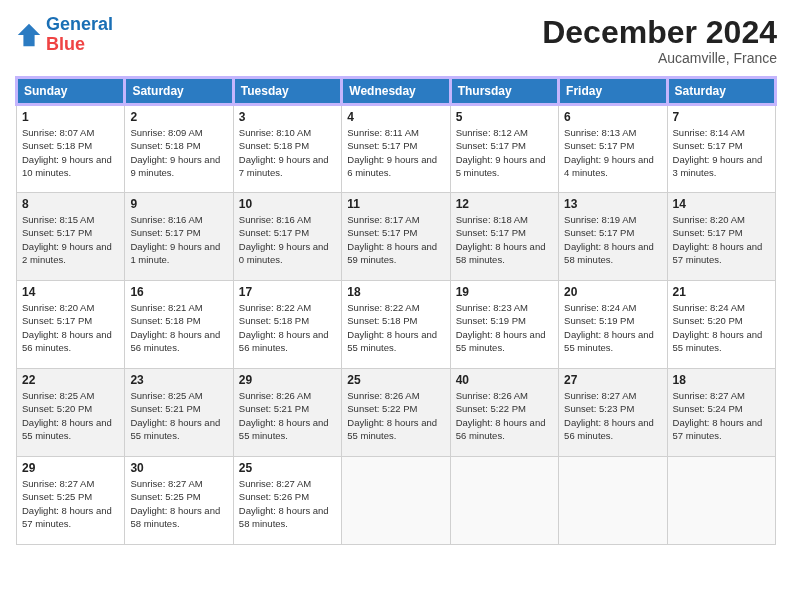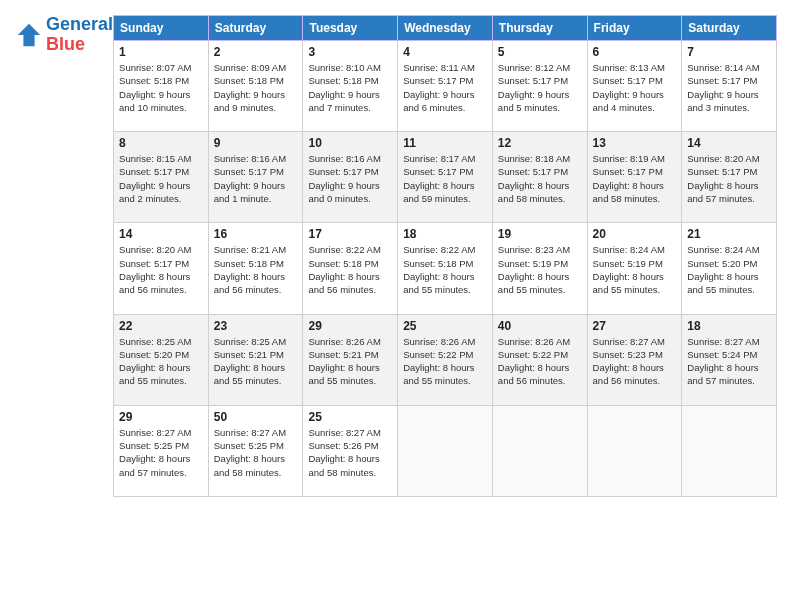--- a/index.html
+++ b/index.html
@@ -9,20 +9,21 @@
       background: #fff;
       font-family: Arial, sans-serif;
       font-size: 11px;
       overflow: hidden;
     }
     .page {
       width: 792px;
       height: 512px;
       padding: 15px;
       display: flex;
+      flex-direction: column;
     }
     .header {
       display: flex;
       justify-content: space-between;
       align-items: flex-start;
       margin-bottom: 10px;
     }
     .logo {
       display: flex;
       align-items: center;
@@ -61,21 +62,21 @@
       width: 100%;
       table-layout: fixed;
     }
     .calendar th {
       background: #2b7bc2;
       color: #fff;
       text-align: left;
       padding: 5px 6px;
       font-size: 12px;
       font-weight: bold;
-      border: 1px solid #c4b5fd;
+      border: 3px solid #c4b5fd;
     }
     .calendar td {
       vertical-align: top;
       padding: 4px 5px;
       border: 1px solid #d0d0d0;
       background: #fff;
       height: 88px;
     }
     .calendar tr:nth-child(even) td {
       background: #f2f2f2;
@@ -103,20 +104,24 @@
   <div class="header">
     <div class="logo">
       <svg class="logo-icon" viewBox="0 0 40 40">
         <polygon points="20,4 36,20 28,20 28,36 12,36 12,20 4,20" fill="#2b7bc2"></polygon>
       </svg>
       <div class="logo-text">
         <div><span>General</span></div>
         <div><span style="color:#ef4444;">Blue</span></div>
       </div>
     </div>
+    <div class="title-block">
+      <div class="month-year">December 2024</div>
+      <div class="location">Aucamville, France</div>
+    </div>
   </div>
 
   <table class="calendar">
     <thead>
       <tr>
         <th>Sunday</th>
         <th>Saturday</th>
         <th>Tuesday</th>
         <th>Wednesday</th>
         <th>Thursday</th>
@@ -249,21 +254,21 @@
           <div class="day-info">Sunrise: 8:27 AM<br>Sunset: 5:24 PM<br>Daylight: 8 hours and 57 minutes.</div>
         </td>
       </tr>
 
       <tr>
         <td>
           <span class="day-num">29</span>
           <div class="day-info">Sunrise: 8:27 AM<br>Sunset: 5:25 PM<br>Daylight: 8 hours and 57 minutes.</div>
         </td>
         <td>
-          <span class="day-num">50</span>
+          <span class="day-num">30</span>
           <div class="day-info">Sunrise: 8:27 AM<br>Sunset: 5:25 PM<br>Daylight: 8 hours and 58 minutes.</div>
         </td>
         <td>
           <span class="day-num">25</span>
           <div class="day-info">Sunrise: 8:27 AM<br>Sunset: 5:26 PM<br>Daylight: 8 hours and 58 minutes.</div>
         </td>
         <td class="empty-cell"></td>
         <td class="empty-cell"></td>
         <td class="empty-cell"></td>
         <td class="empty-cell"></td>

